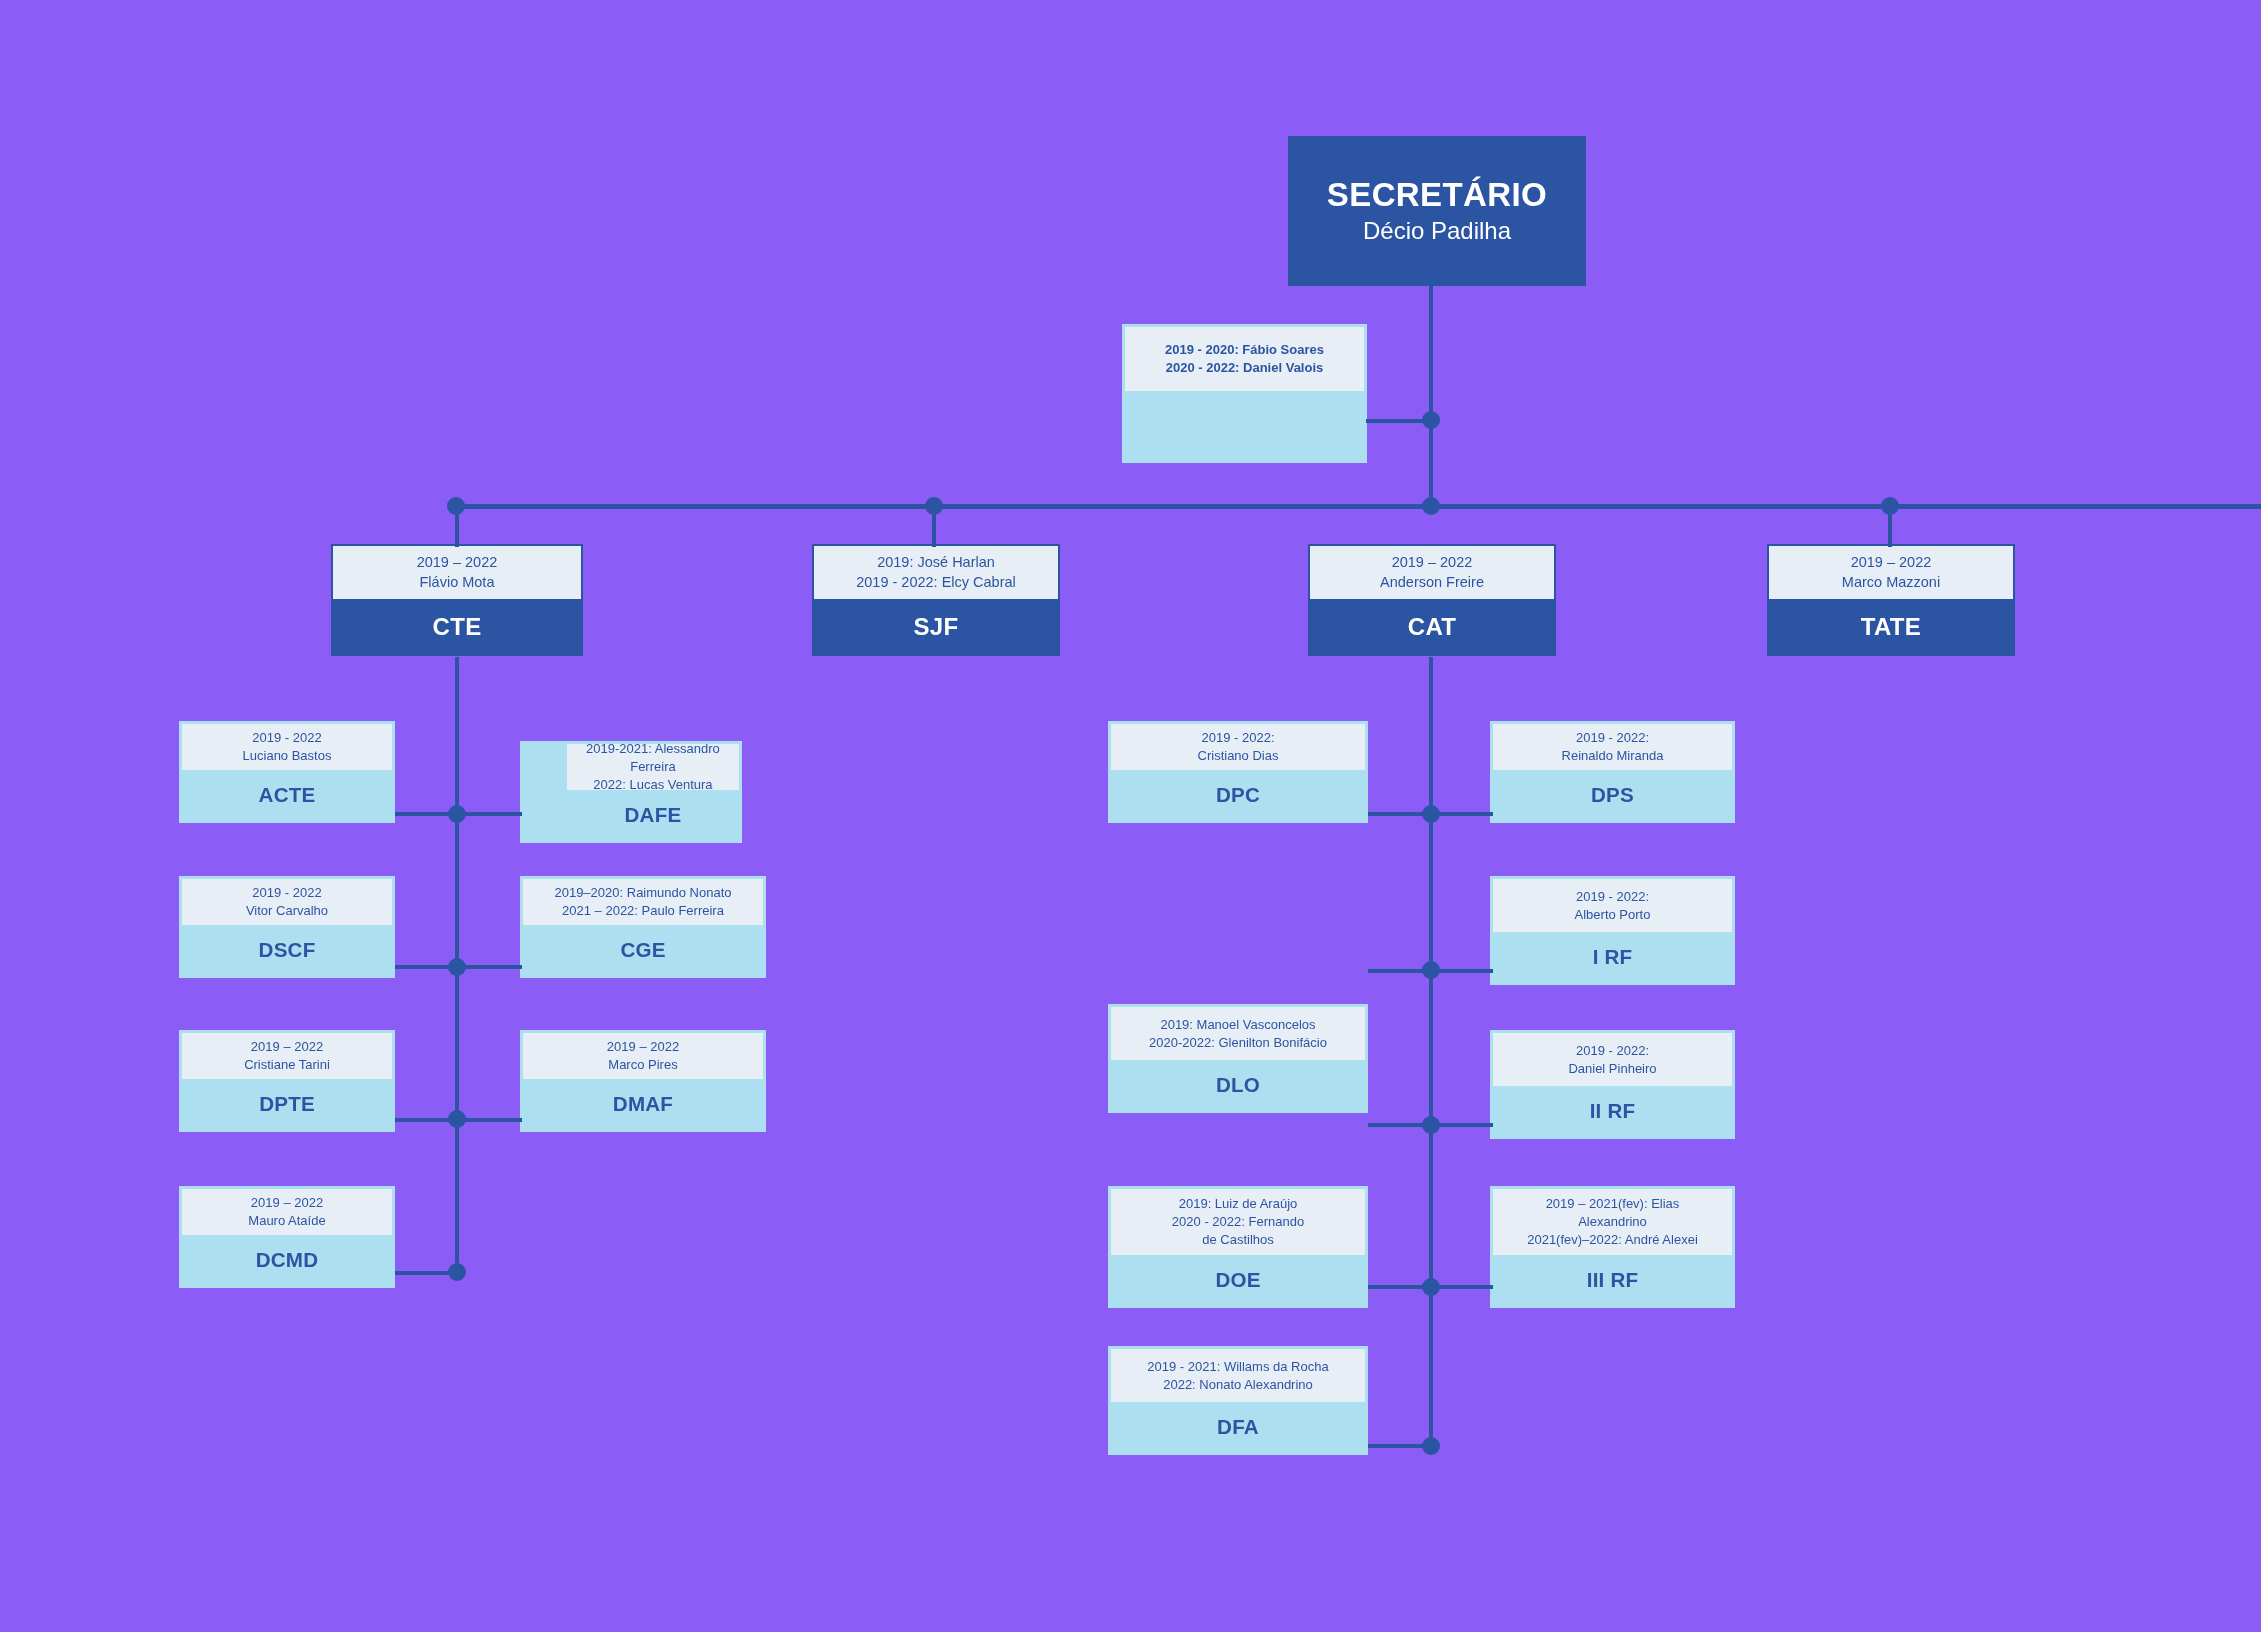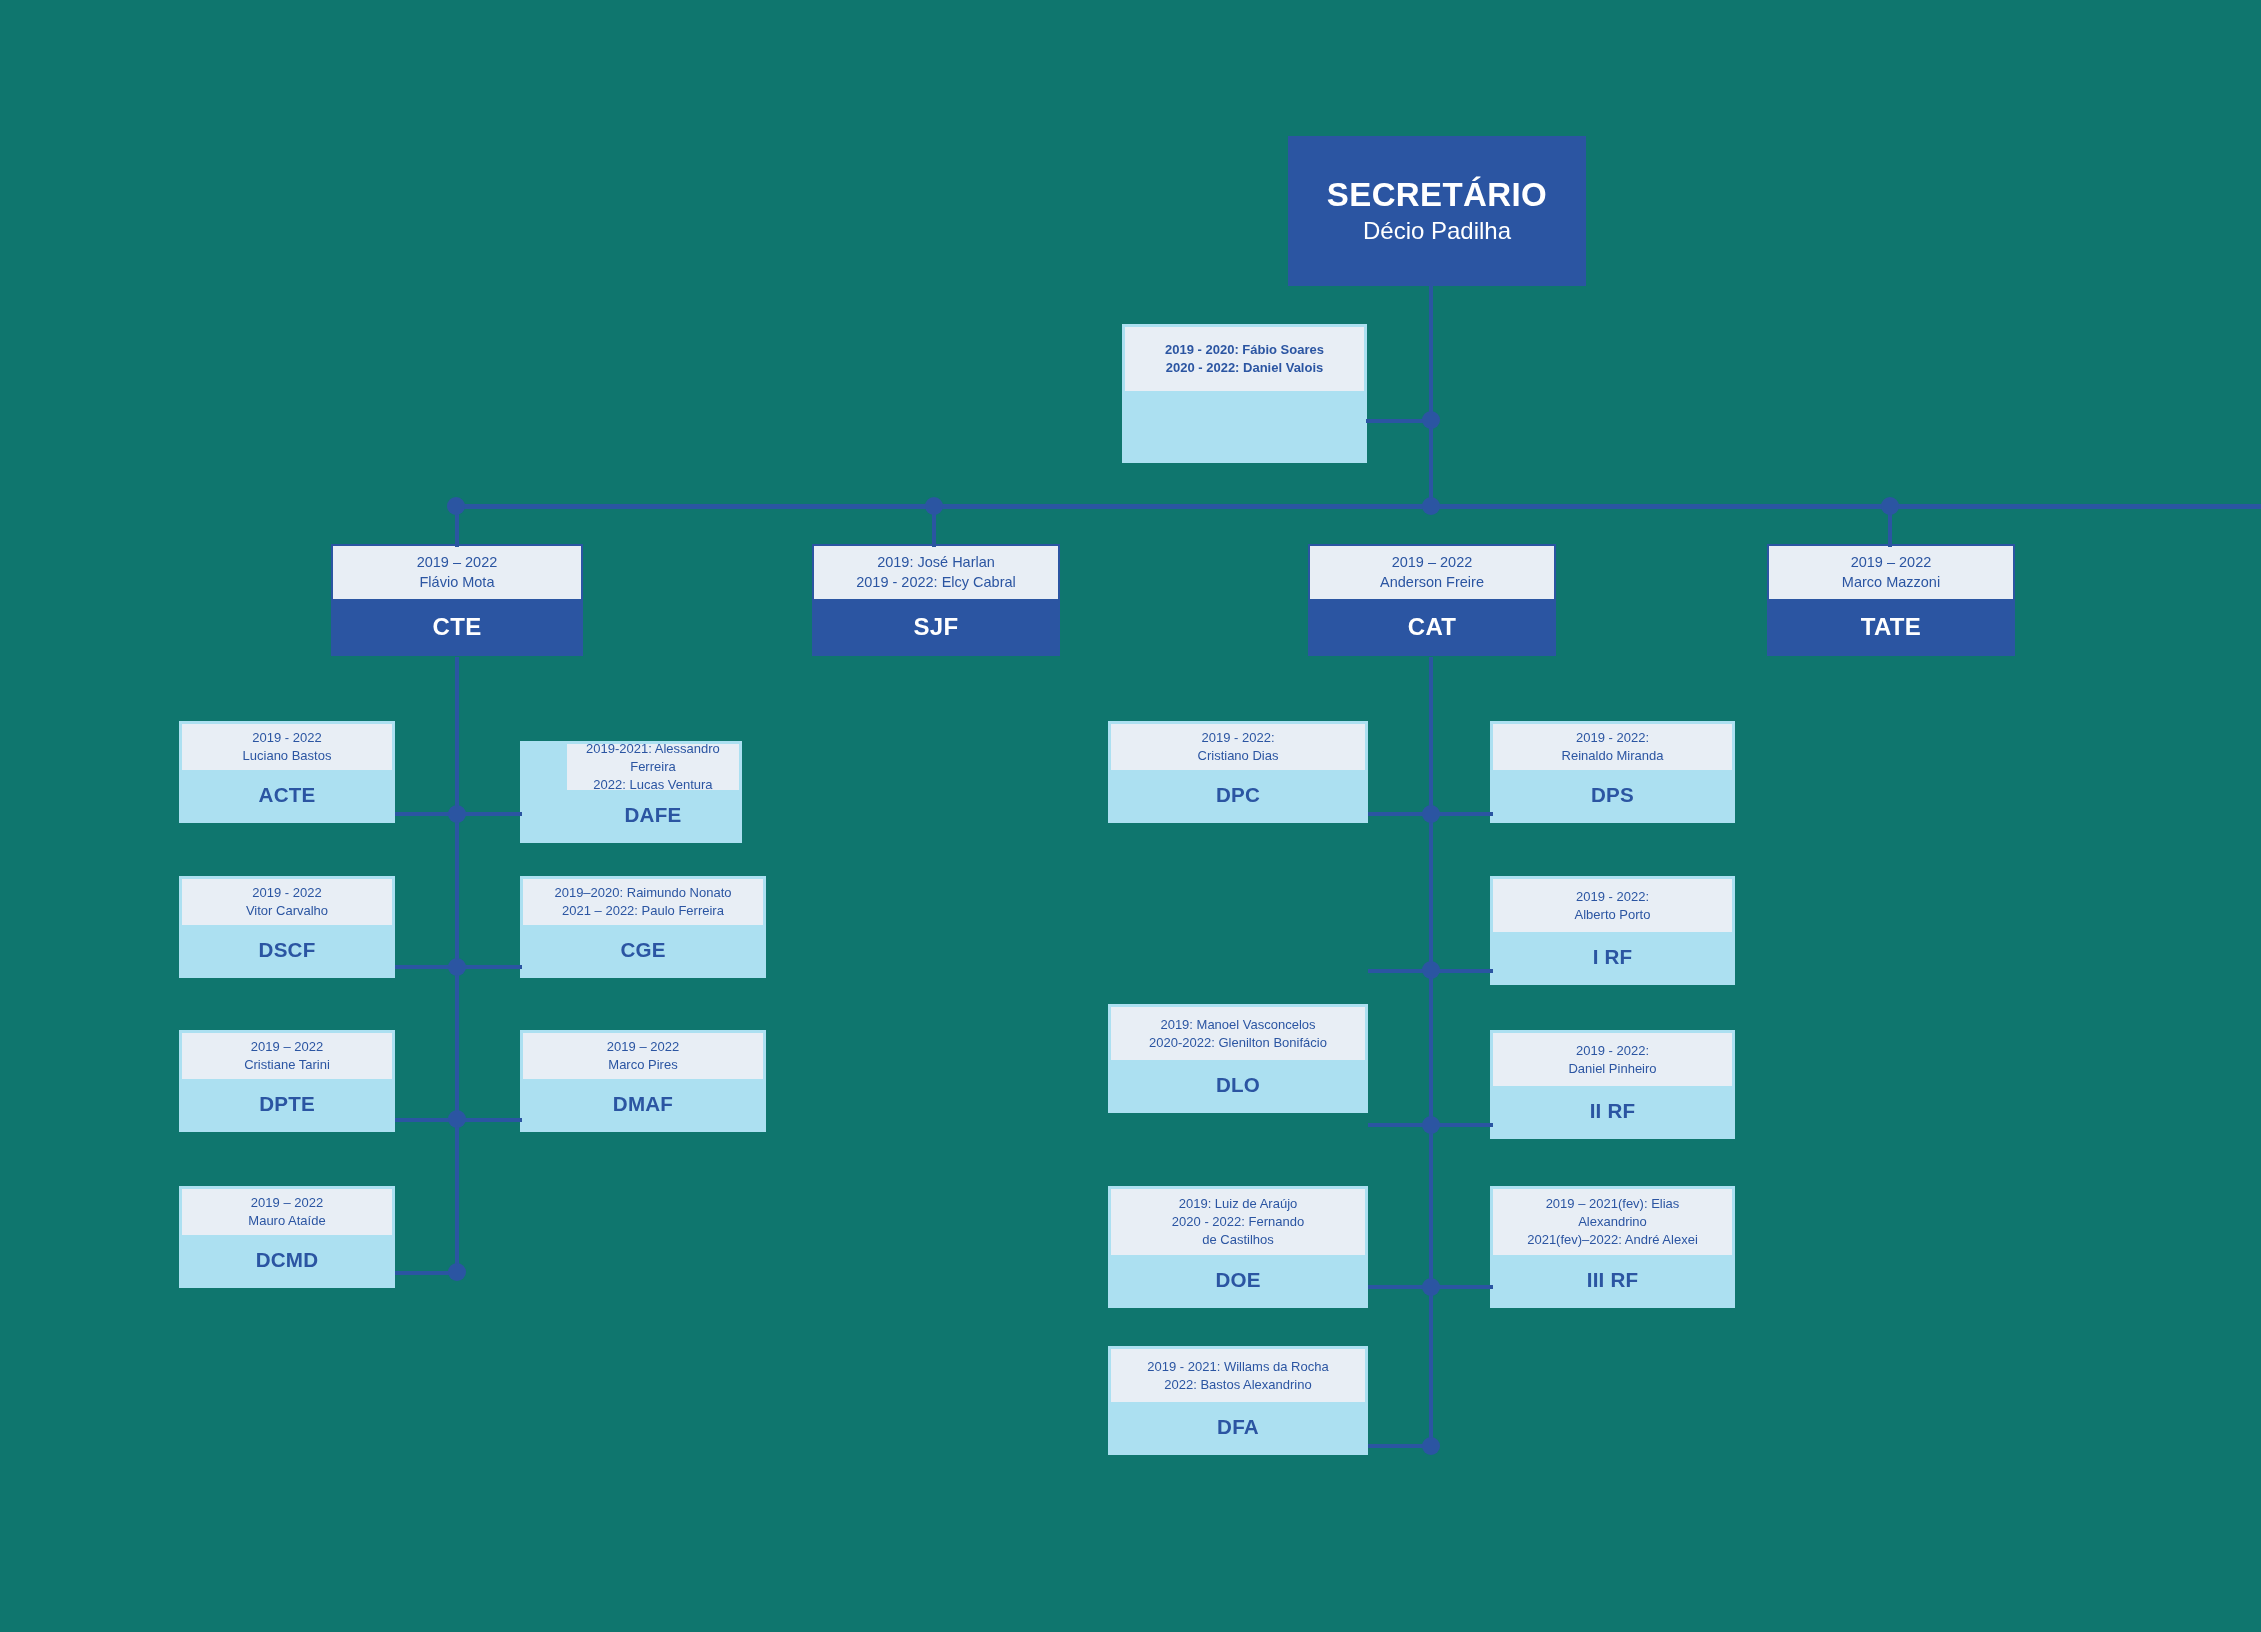--- a/index.html
+++ b/index.html
@@ -7,21 +7,21 @@
     padding: 0;
     background: #e8eef5;
   }
   body {
     font-family: "Liberation Sans", sans-serif;
   }
   #chart {
     position: relative;
     width: 2261px;
     height: 1632px;
-    background: #0f766e;
+    background: #8b5cf6;
     overflow: hidden;
   }
 
   
   .root-box {
     position: absolute;
     left: 1288px;
     top: 136px;
     width: 298px;
     height: 150px;
@@ -291,21 +291,21 @@
       <div>de Castilhos</div>
     </div>
     <div class="unit-body" style="height:50px;">DOE</div>
   </div>
   <div class="hline" style="left:1368px; top:1285px; width:63px;"></div>
   <div class="dot" style="left:1422px; top:1278px;"></div>
 
   <div class="unit" style="left:1108px; top:1346px; width:260px; height:109px;">
     <div class="unit-head" style="height:53px;">
       <div>2019 - 2021: Willams da Rocha</div>
-      <div>2022: Bastos Alexandrino</div>
+      <div>2022: Nonato Alexandrino</div>
     </div>
     <div class="unit-body" style="height:50px;">DFA</div>
   </div>
   <div class="hline" style="left:1368px; top:1444px; width:63px;"></div>
   <div class="dot" style="left:1422px; top:1437px;"></div>
 
   <div class="unit" style="left:1490px; top:721px; width:245px; height:102px;">
     <div class="unit-head" style="height:46px;">
       <div>2019 - 2022:</div>
       <div>Reinaldo Miranda</div>

